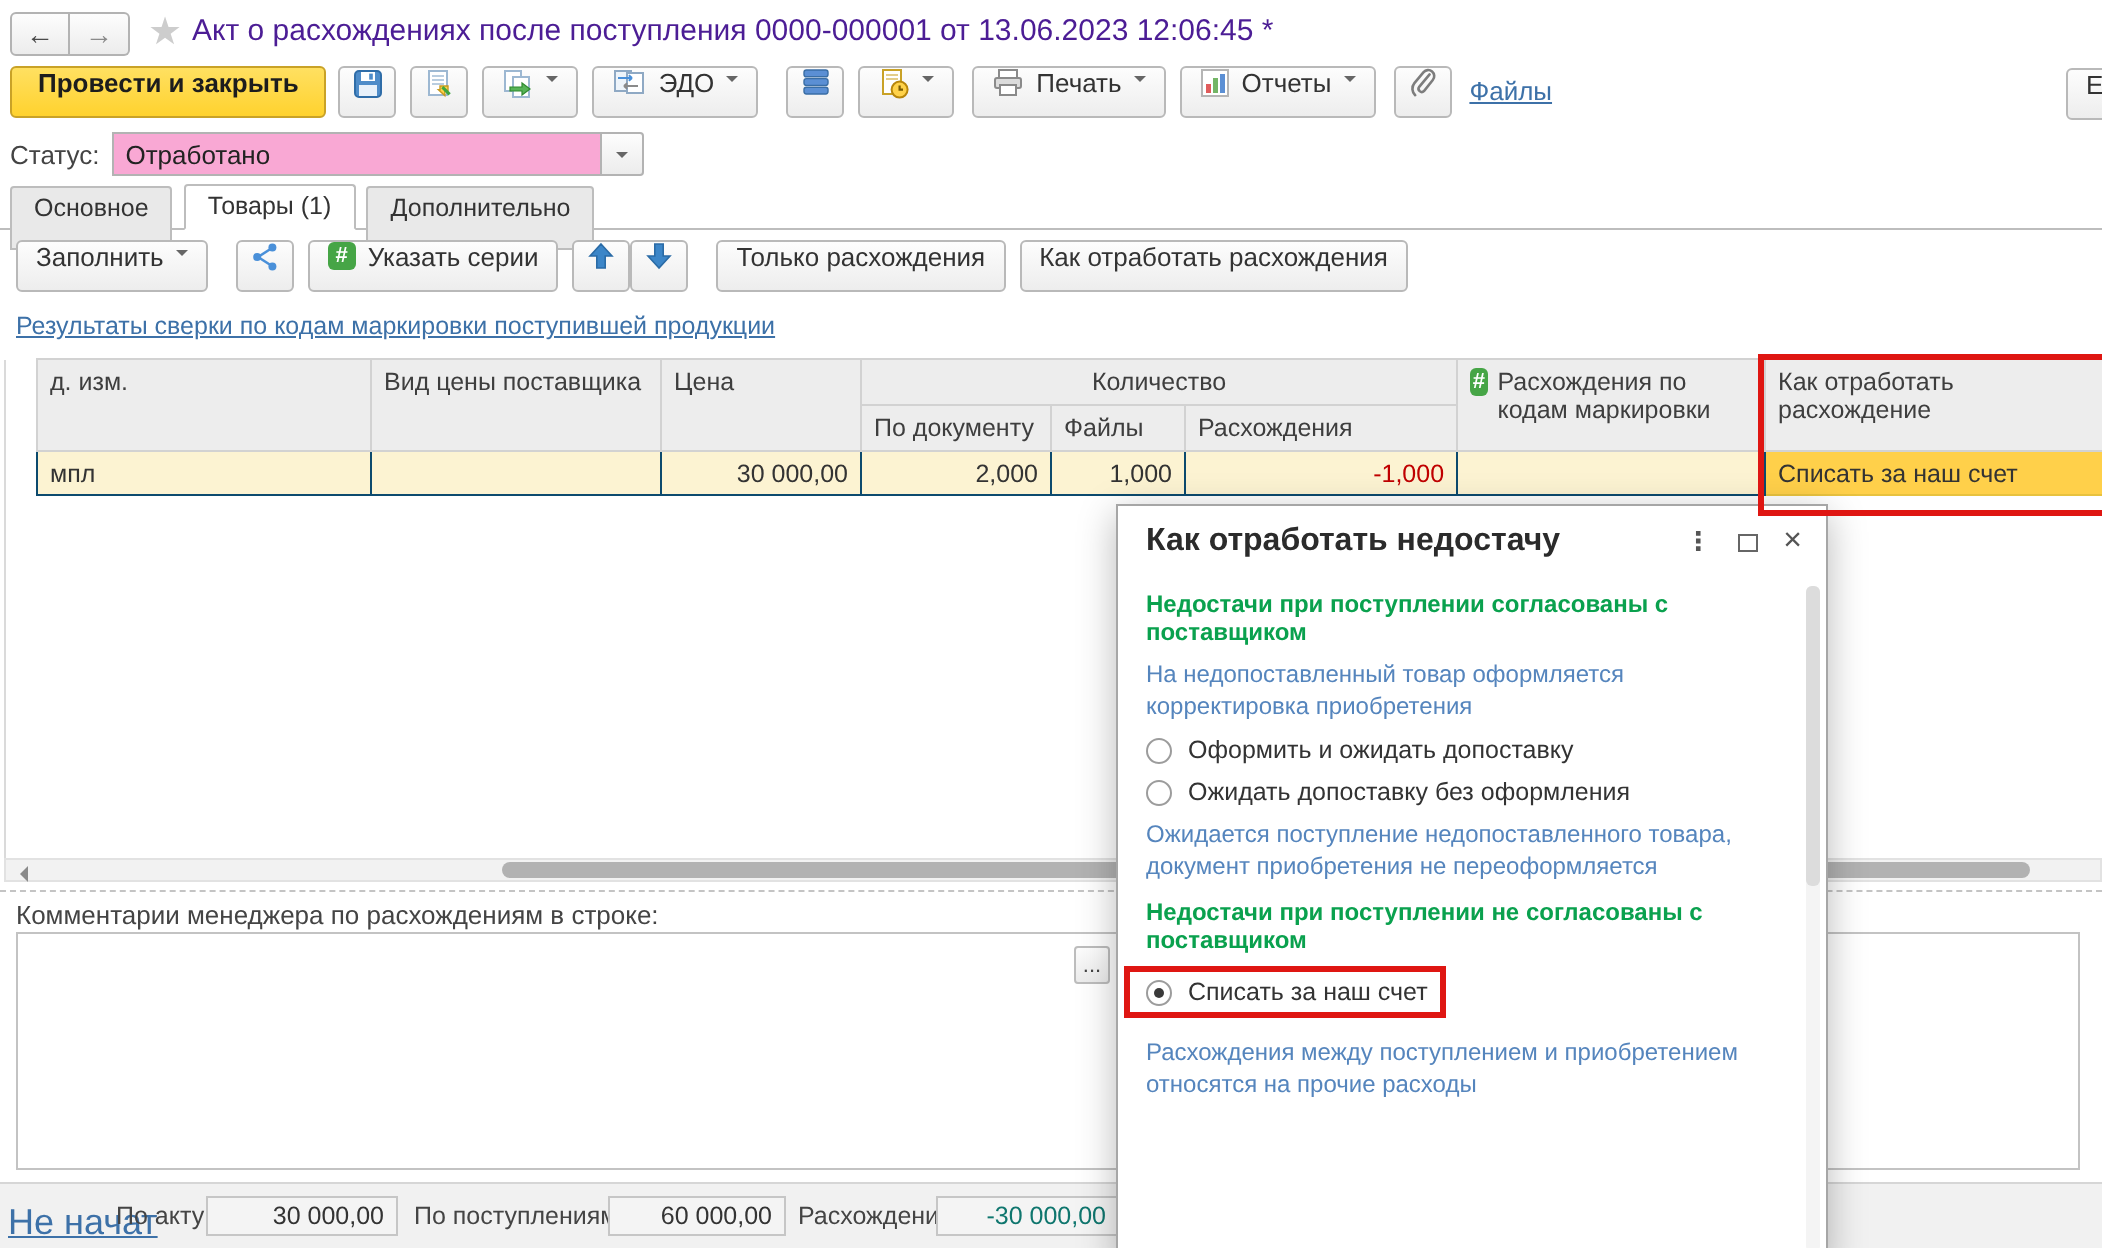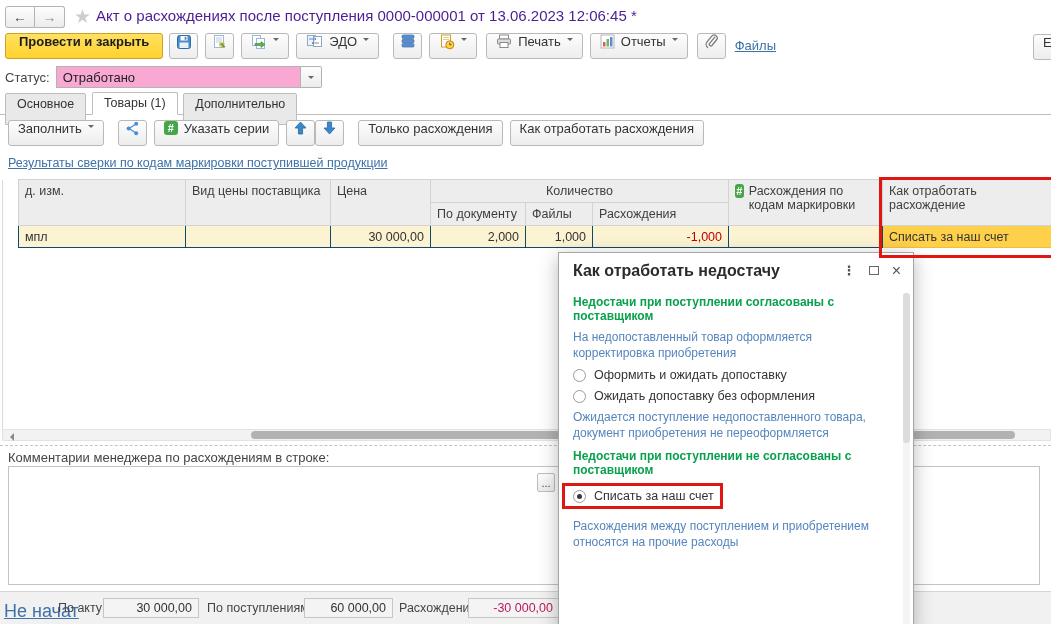--- a/index.html
+++ b/index.html
@@ -76,21 +76,21 @@
 
   
   .comments-label { position:absolute; left:8px; top:450px; color:#444; }
   .comments-area { position:absolute; left:8px; top:466px; width:1032px; height:119px; background:#fff; border:1px solid #c3c3c3; resize:none; font-family:"Liberation Sans",sans-serif; font-size:13px; padding:4px 6px; }
   .dots-btn { position:absolute; left:537px; top:473px; width:18px; height:19px; border:1px solid #bdbdbd; background:linear-gradient(#fdfdfd,#ececec); font-size:11px; line-height:10px; color:#444; cursor:pointer; border-radius:2px; }
 
   
   .footer { position:absolute; left:0; top:591px; width:100%; height:33px; background:#f1f1f1; border-top:1px solid #d6d6d6; }
   .footer .f-label { position:absolute; top:9px; color:#444; font-size:12.5px; white-space:nowrap; }
   .ro-field { position:absolute; top:6px; height:20px; background:#f4f4f4; border:1px solid #c6c6c6; display:flex; align-items:center; justify-content:flex-end; padding:0 6px; font-size:12.5px; color:#333; }
-  .ro-field.neg { color:#be185d; }
+  .ro-field.neg { color:#0f766e; }
   .state-link { position:absolute; left:4px; top:9px; font-size:18px; }
 
   
   .dialog { position:absolute; left:558px; top:252px; width:356px; height:380px; background:#fff; border:1px solid #a6a6a6; box-shadow:0 5px 18px rgba(0,0,0,.28); z-index:50; overflow:hidden; }
   .dlg-titlebar { position:relative; padding:9px 14px 4px; }
   .dlg-title { font-size:16px; font-weight:bold; color:#2b2b2b; }
   .dlg-icons { position:absolute; right:12px; top:10px; display:flex; align-items:center; gap:13px; }
   .dlg-kebab { font-size:13px; color:#555; cursor:pointer; font-weight:bold; }
   .dlg-max { width:10px; height:9px; border:1.4px solid #666; display:inline-block; cursor:pointer; }
   .dlg-close { font-size:16px; color:#555; cursor:pointer; line-height:12px; }

